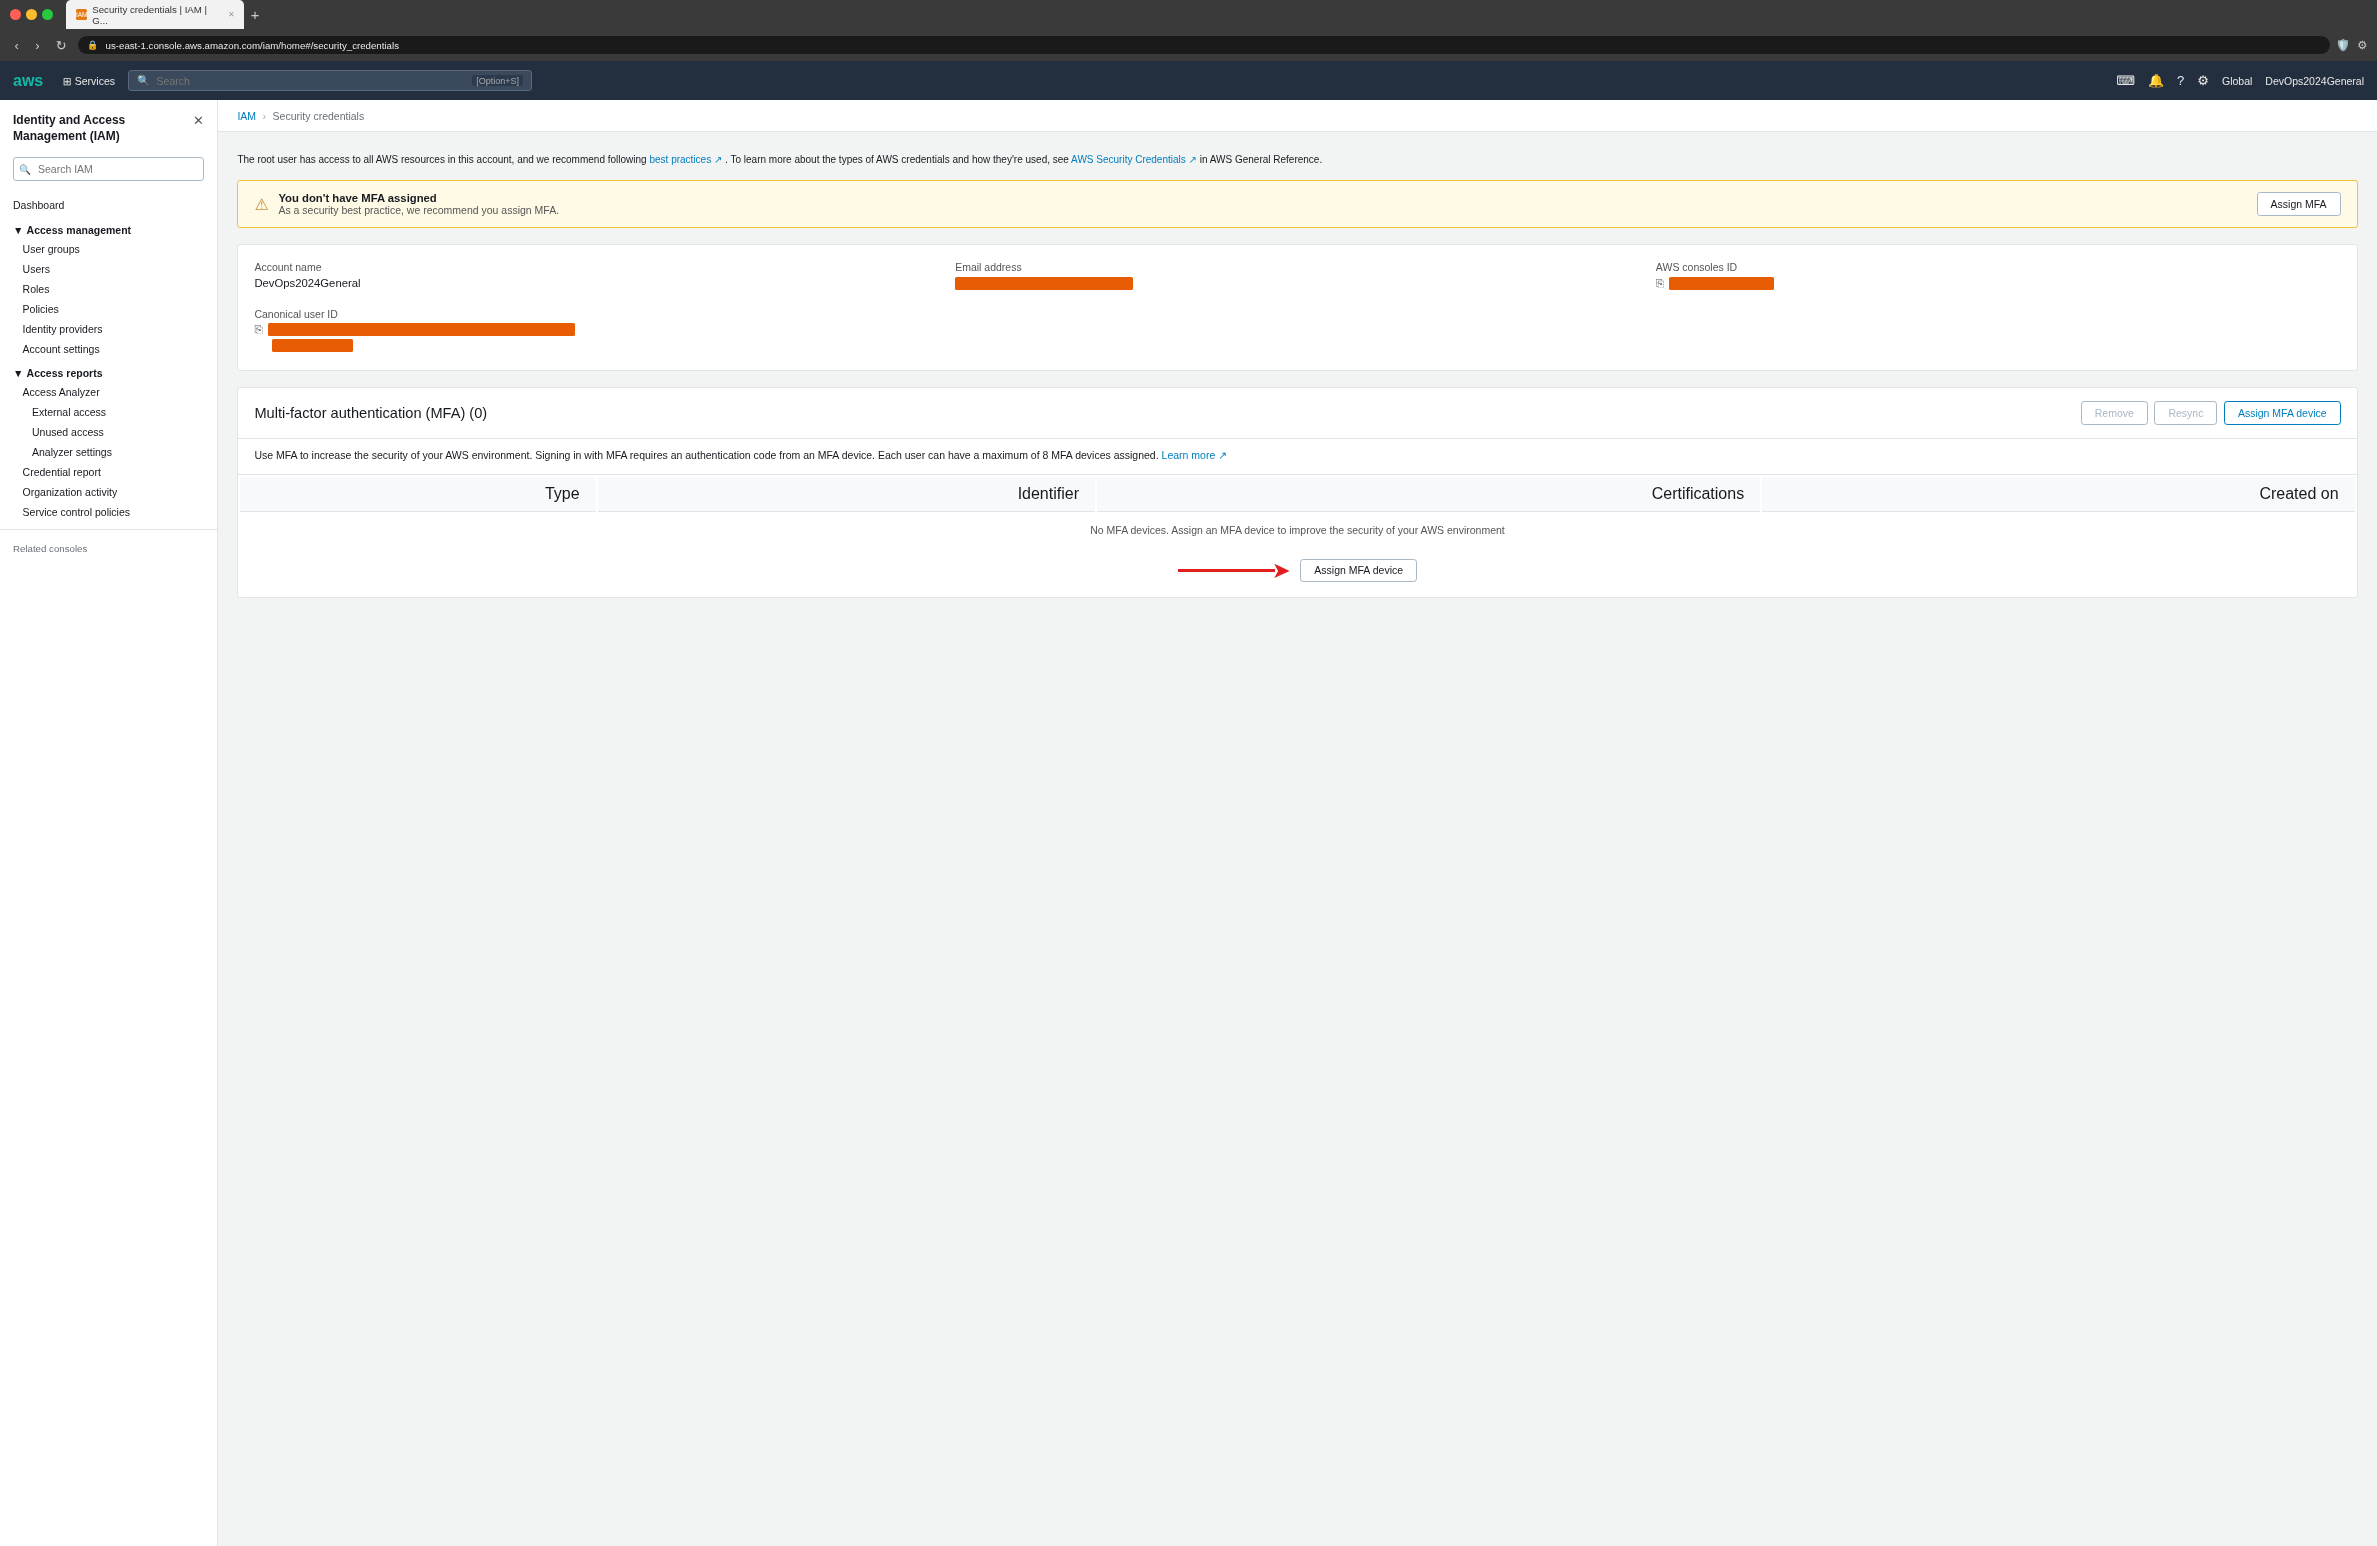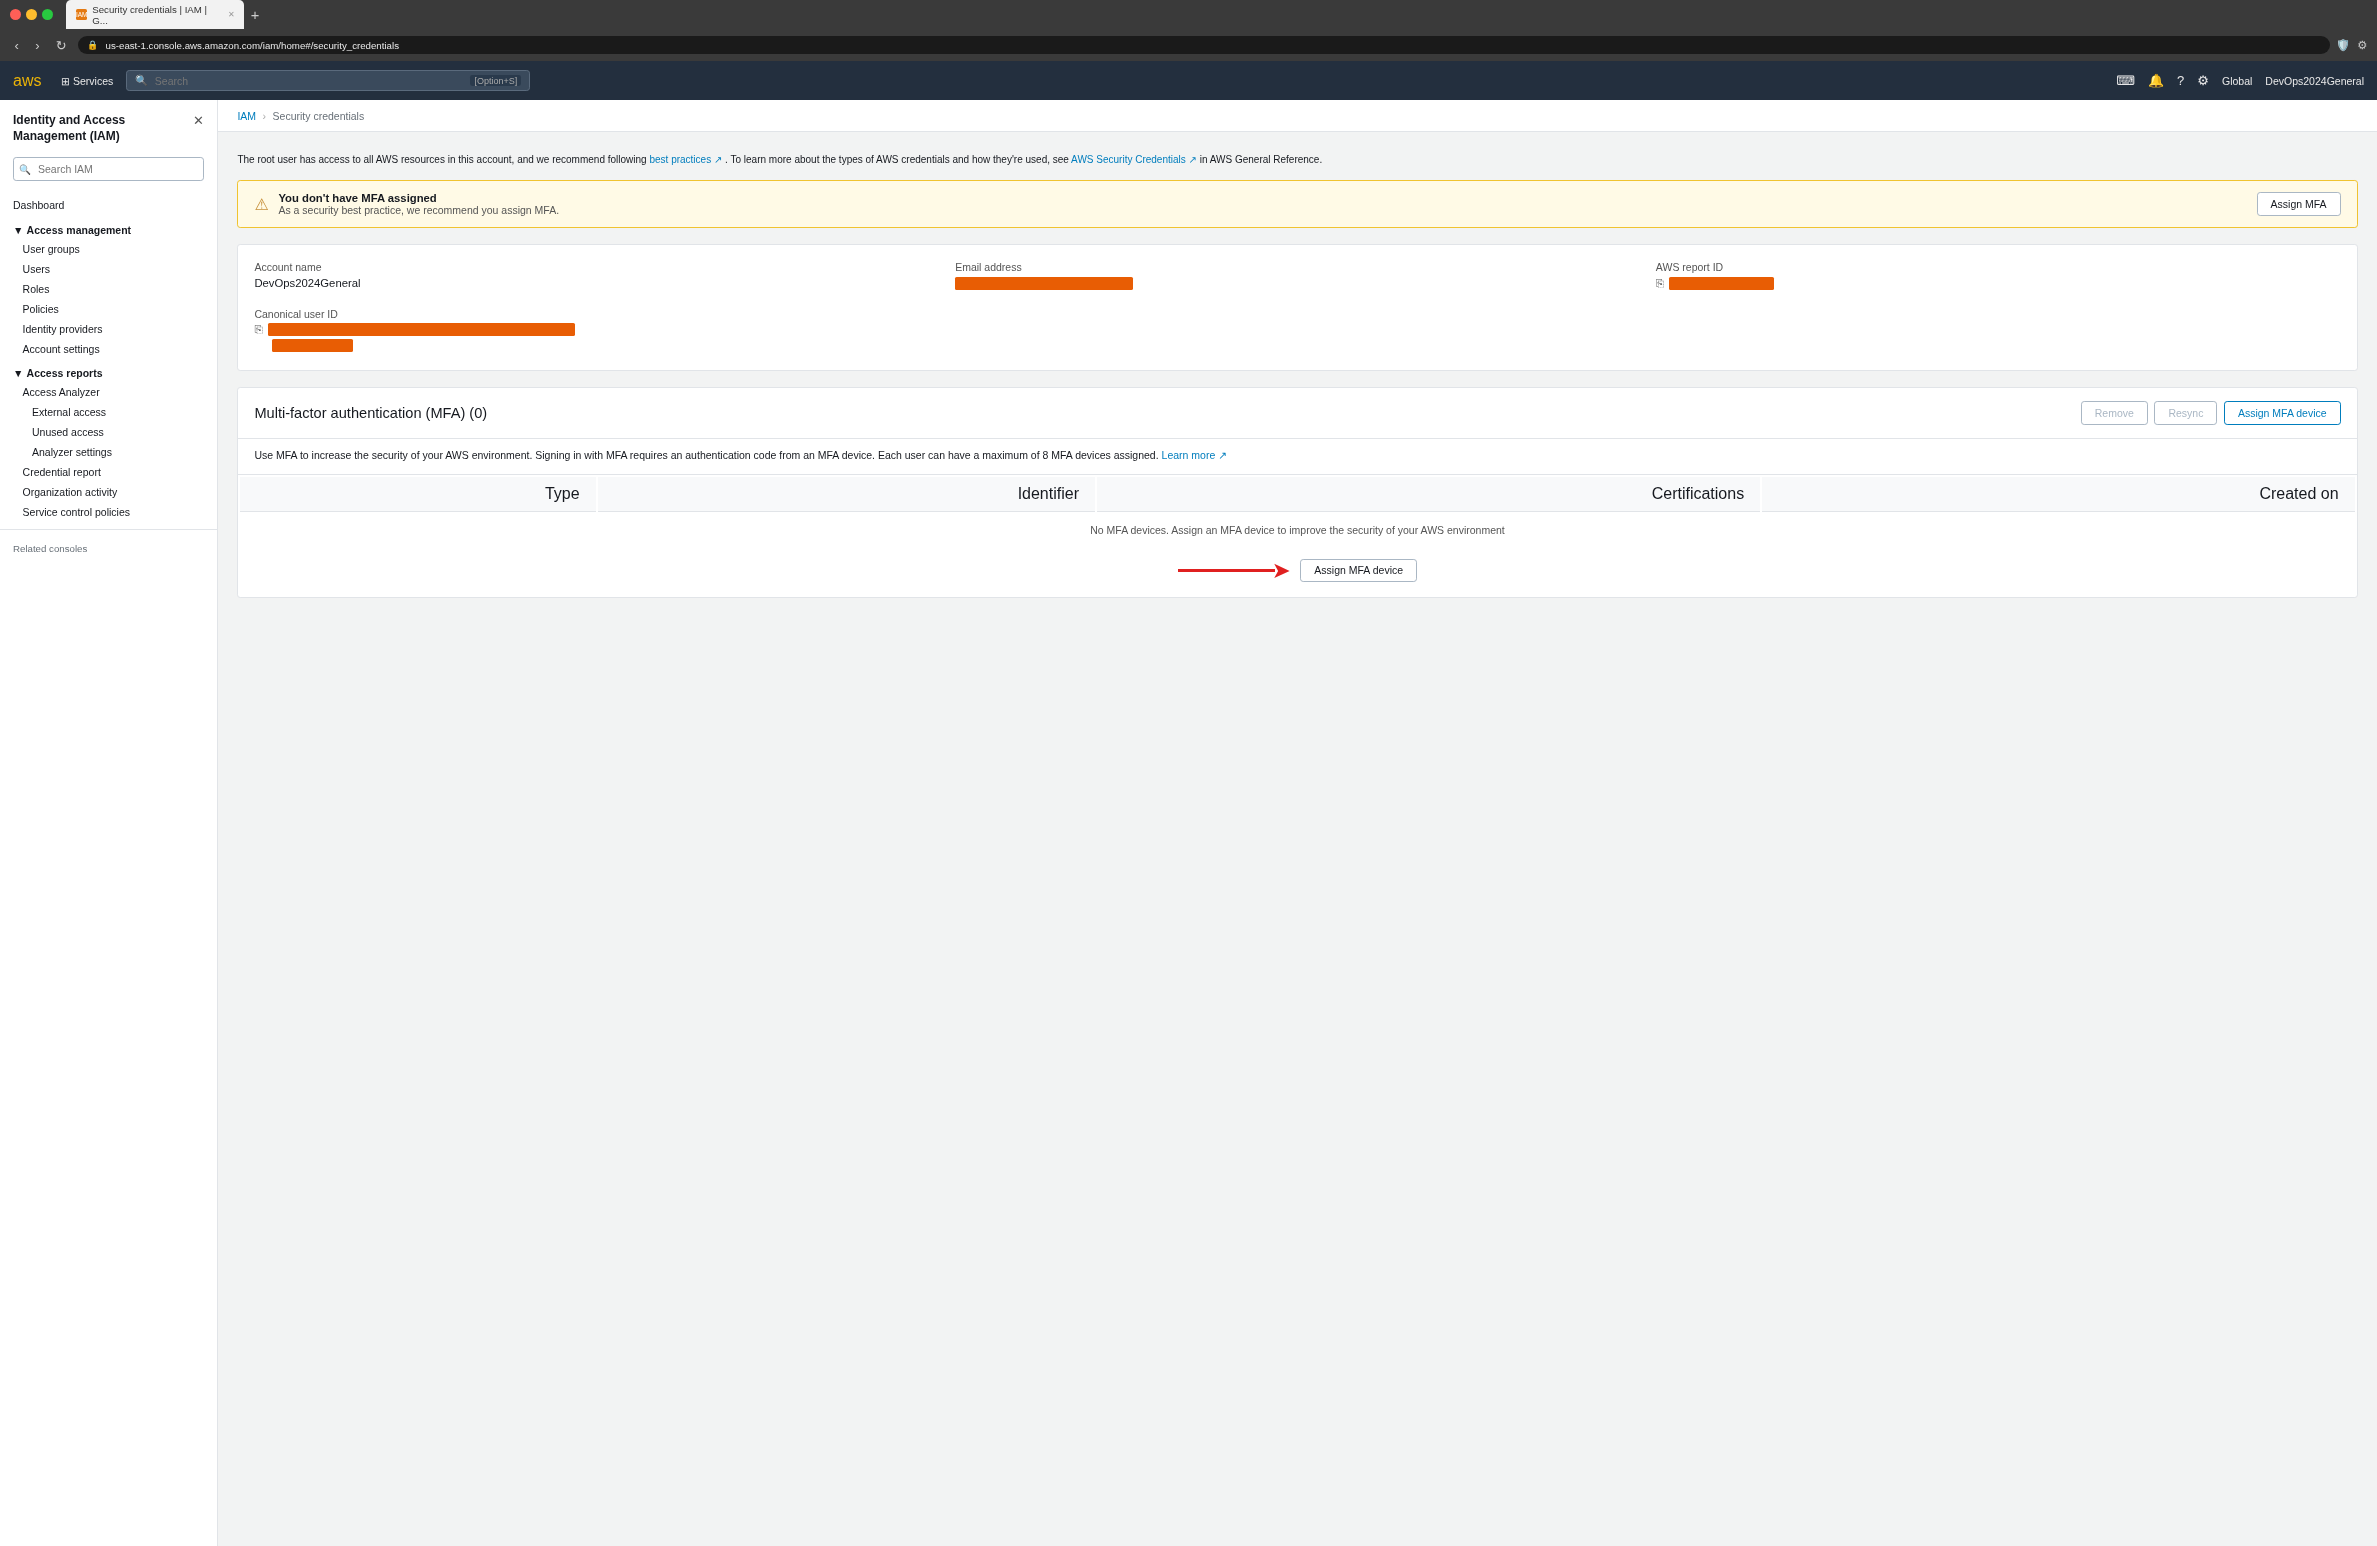--- a/index.html
+++ b/index.html
@@ -21,21 +21,21 @@
     .browser-nav { background: #3a3a3a; display: flex; align-items: center; padding: 4.9px 9.7px; gap: 6.5px; height: 32px; }
     .nav-btn { background: transparent; border: none; color: #ccc; cursor: pointer; font-size: 13px; padding: 1.6px 4.9px; }
     .nav-btn:disabled { color: #666; }
     .address-bar { flex: 1; background: #1a1a1a; border-radius: 16px; display: flex; align-items: center; padding: 3.2px 9.7px; gap: 6.5px; color: #ccc; font-size: 9.7px; }
     .address-bar .lock-icon { color: #aaa; font-size: 9px; }
     .address-url { color: #e8e8e8; font-size: 9.7px; }
     .nav-right-icons { display: flex; gap: 6.5px; color: #ccc; font-size: 11.3px; }
 
     
     .aws-topbar { background: #232f3e; display: flex; align-items: center; padding: 0 13px; height: 39px; gap: 13px; }
-    .aws-logo { color: #eab308; font-weight: normal; font-size: 16px; margin-right: 6.5px; }
+    .aws-logo { color: #14b8a6; font-weight: bold; font-size: 16px; margin-right: 6.5px; }
     .aws-services-btn { background: transparent; border: none; color: #e8e8e8; cursor: pointer; display: flex; align-items: center; gap: 3.2px; font-size: 10.5px; }
     .aws-search { background: #3a4a5c; border: 0.8px solid #5a6a7c; border-radius: 3.2px; display: flex; align-items: center; padding: 3.2px 8px; gap: 6.5px; flex: 1; max-width: 404px; color: #e8e8e8; font-size: 10.5px; }
     .aws-search input { background: transparent; border: none; outline: none; color: #e8e8e8; font-size: 10.5px; width: 100%; }
     .aws-search-shortcut { color: #aaa; font-size: 9px; background: #2a3a4c; padding: 0.8px 4px; border-radius: 2.4px; }
     .aws-topbar-right { display: flex; align-items: center; gap: 13px; margin-left: auto; color: #e8e8e8; }
     .aws-icon-btn { background: transparent; border: none; color: #e8e8e8; cursor: pointer; font-size: 13px; }
     .aws-region { color: #e8e8e8; font-size: 10.5px; cursor: pointer; }
     .aws-account { color: #e8e8e8; font-size: 10.5px; cursor: pointer; }
 
     
@@ -268,21 +268,21 @@
               <div class="field-label">Account name</div>
               <div class="field-value">DevOps2024General</div>
             </div>
             <div>
               <div class="field-label">Email address</div>
               <div class="field-value">
                 <span class="redacted-bar" style="width:178px;"></span>
               </div>
             </div>
             <div>
-              <div class="field-label">AWS report ID</div>
+              <div class="field-label">AWS consoles ID</div>
               <div class="field-with-copy">
                 <span class="copy-icon">⎘</span>
                 <span class="redacted-bar" style="width:105px;"></span>
               </div>
             </div>
             <div>
               <div class="field-label">Canonical user ID</div>
               <div>
                 <div class="field-with-copy" style="margin-bottom:3.2px;">
                   <span class="copy-icon">⎘</span>

